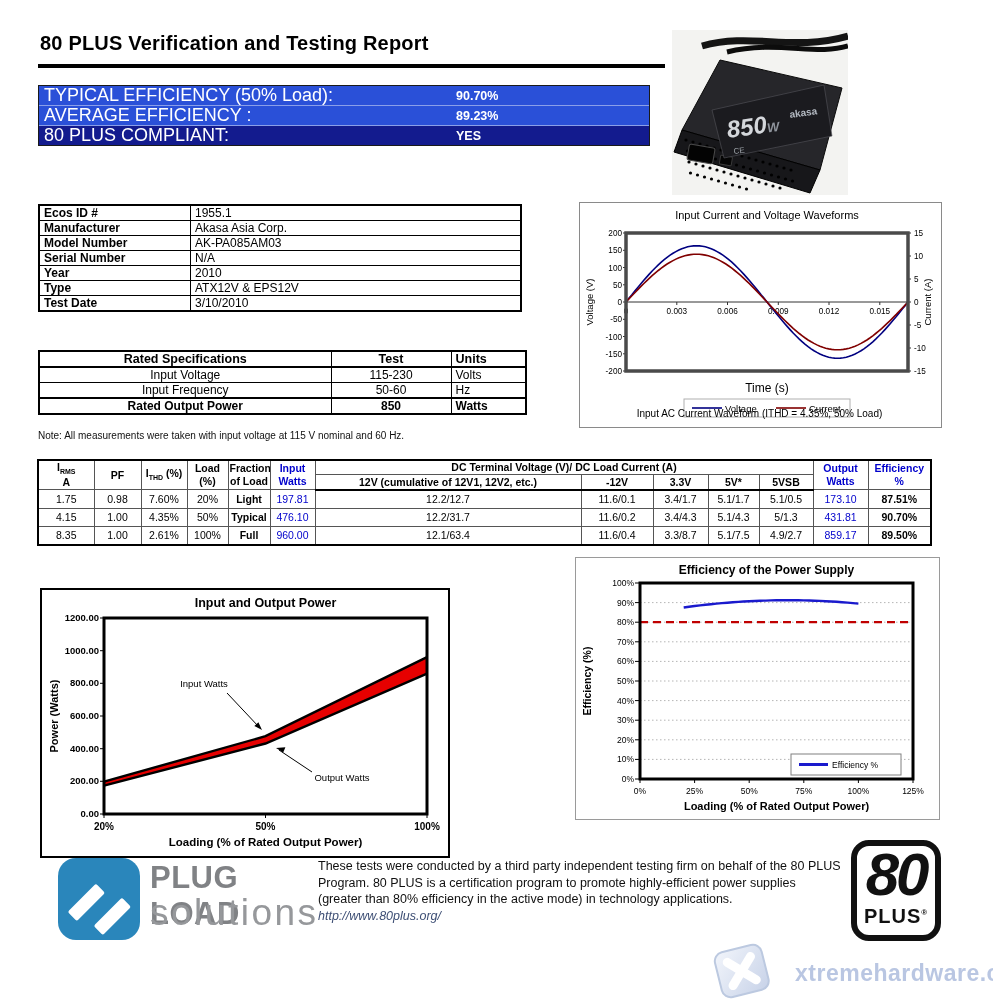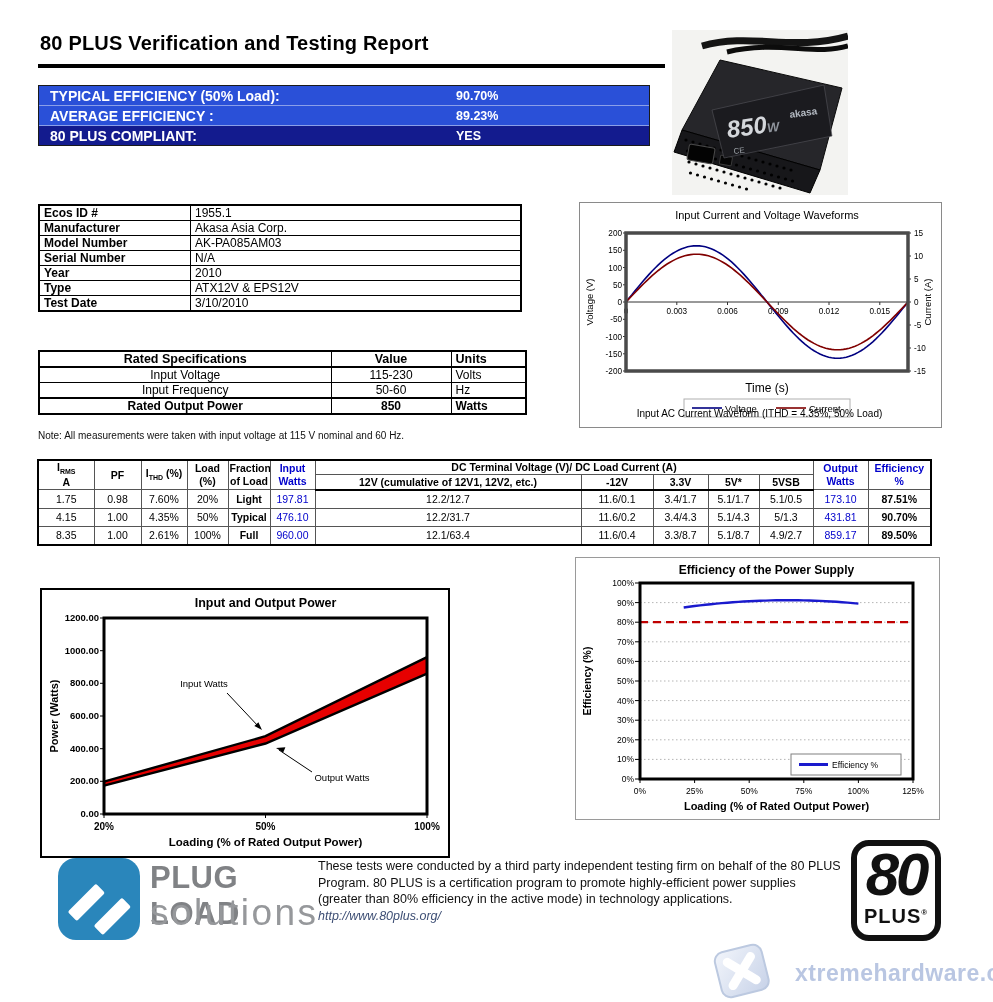--- a/index.html
+++ b/index.html
@@ -9,21 +9,21 @@
 
   
   .title{left:40px;top:32px;font-size:20px;font-weight:bold;letter-spacing:.2px;}
   .title-rule{left:38px;top:64px;width:627px;height:4px;background:#000;}
 
   
   .summary{left:38px;top:85px;width:610px;border:1px solid #1a1a1a;}
   .summary-row{position:relative;height:19px;display:flex;align-items:center;}
   .summary-row.blue{background:#2a50d8;border-bottom:1px solid rgba(255,255,255,.45);}
   .summary-row.navy{background:#131b8e;}
-  .summary-row .lbl{color:#fff;font-weight:bold;font-size:14px;padding-left:11px;}
+  .summary-row .lbl{color:#fff;font-weight:normal;font-size:18px;padding-left:5px;}
   .summary-row .val{position:absolute;left:417px;color:#fff;font-weight:bold;font-size:12.5px;}
 
   
   .psu{left:672px;top:30px;width:176px;height:165px;background:#f3f3f1;}
 
   
   table{border-collapse:collapse;table-layout:fixed;}
   .info{left:38px;top:204px;width:484px;border:2px solid #000;}
   .info td{border:1px solid #000;font-size:12px;height:13.8px;padding:0 4px;white-space:nowrap;overflow:hidden;}
   .info td.l{font-weight:bold;width:142px;}
@@ -200,21 +200,21 @@
 
   <table class="abs specs" id="specsTable">
       <colgroup>
         <col style="width:292px">
         <col style="width:120px">
         <col style="width:75px">
       </colgroup>
       <tbody>
         <tr class="hdr">
           <td>Rated Specifications</td>
-          <td>Value</td>
+          <td>Test</td>
           <td class="u">Units</td>
         </tr>
         <tr class="">
        <td>Input Voltage</td>
        <td>115-230</td>
        <td class="u">Volts</td>
         </tr>
         <tr class="">
        <td>Input Frequency</td>
        <td>50-60</td>
@@ -362,21 +362,21 @@
         <tr>
       <td>8.35</td>
           <td>1.00</td>
       <td>2.61%</td>
           <td>100%</td>
       <td class="bold">Full</td>
       <td class="blue">960.00</td>
       <td>12.1/63.4</td>
           <td>11.6/0.4</td>
       <td>3.3/8.7</td>
-          <td>5.1/8.7</td>
+          <td>5.1/7.5</td>
       <td>4.9/2.7</td>
       <td class="blue">859.17</td>
       <td class="bold">89.50%</td>
         </tr>
       </tbody>
     </table>
 
   <div class="abs powerbox" id="powerChart">
       <svg width="402" height="262" viewBox="0 0 402 262">
         <text x="223.5" y="17" font-size="12.5" font-weight="bold" text-anchor="middle">Input and Output Power</text>

